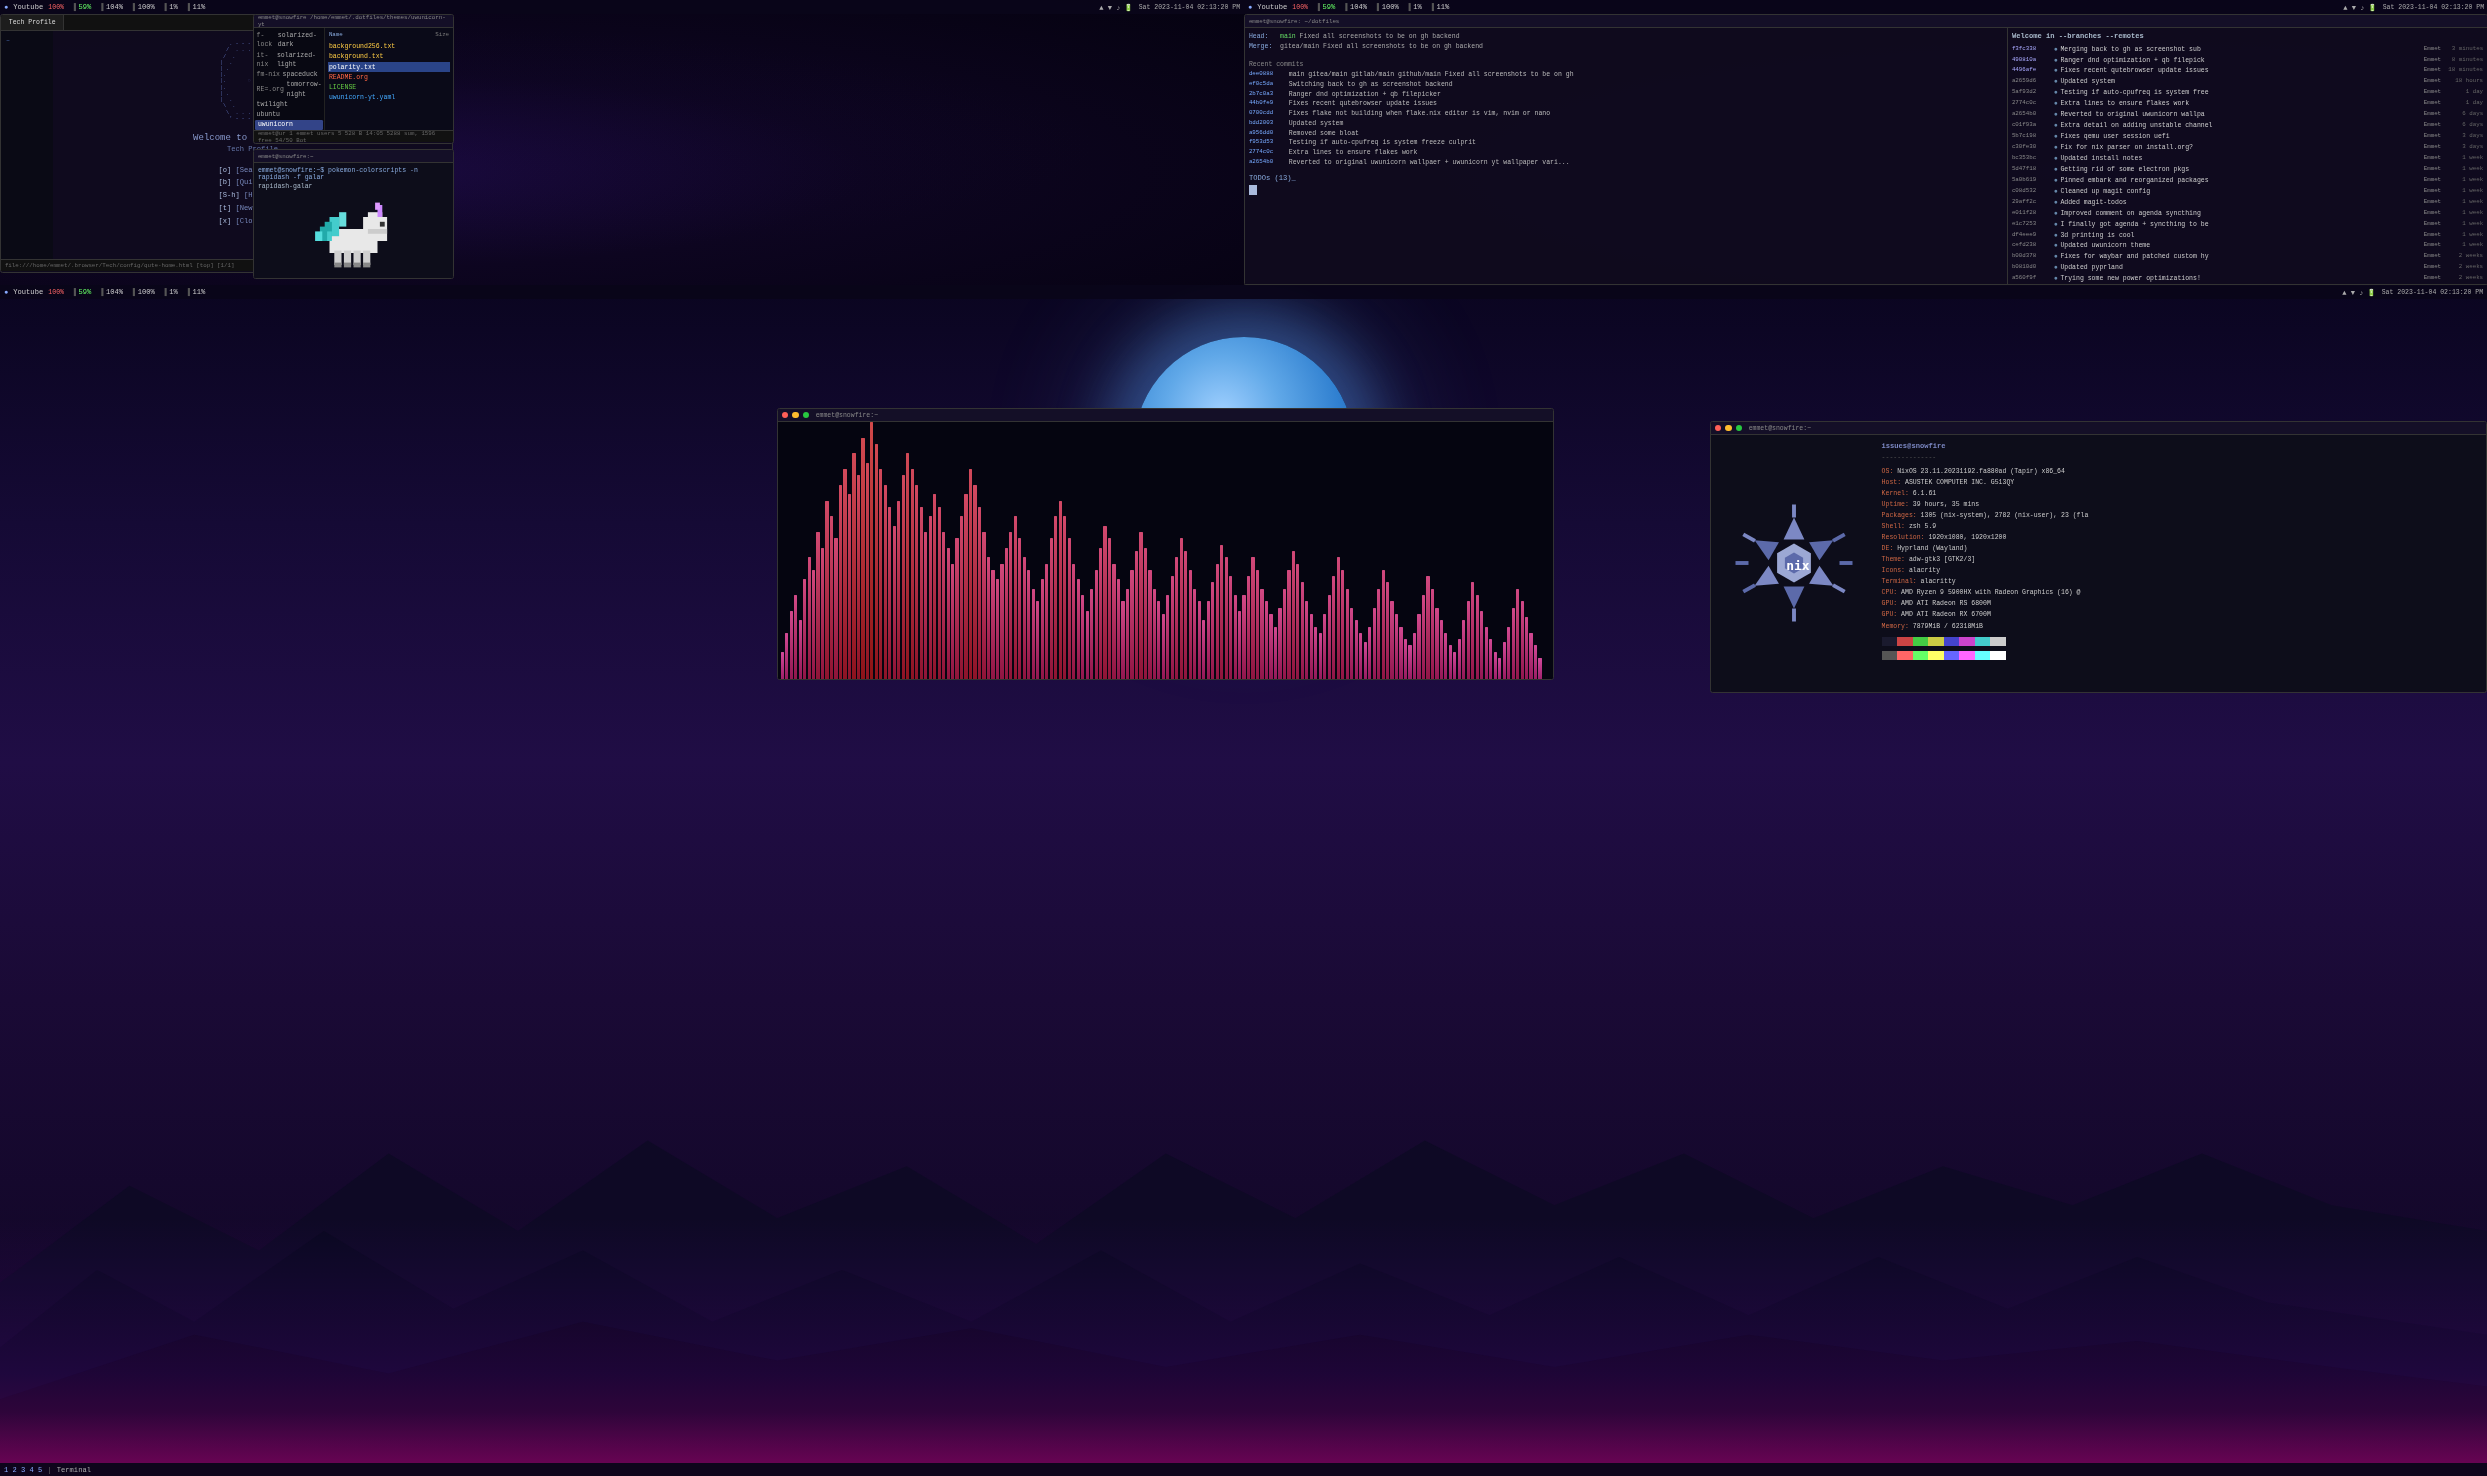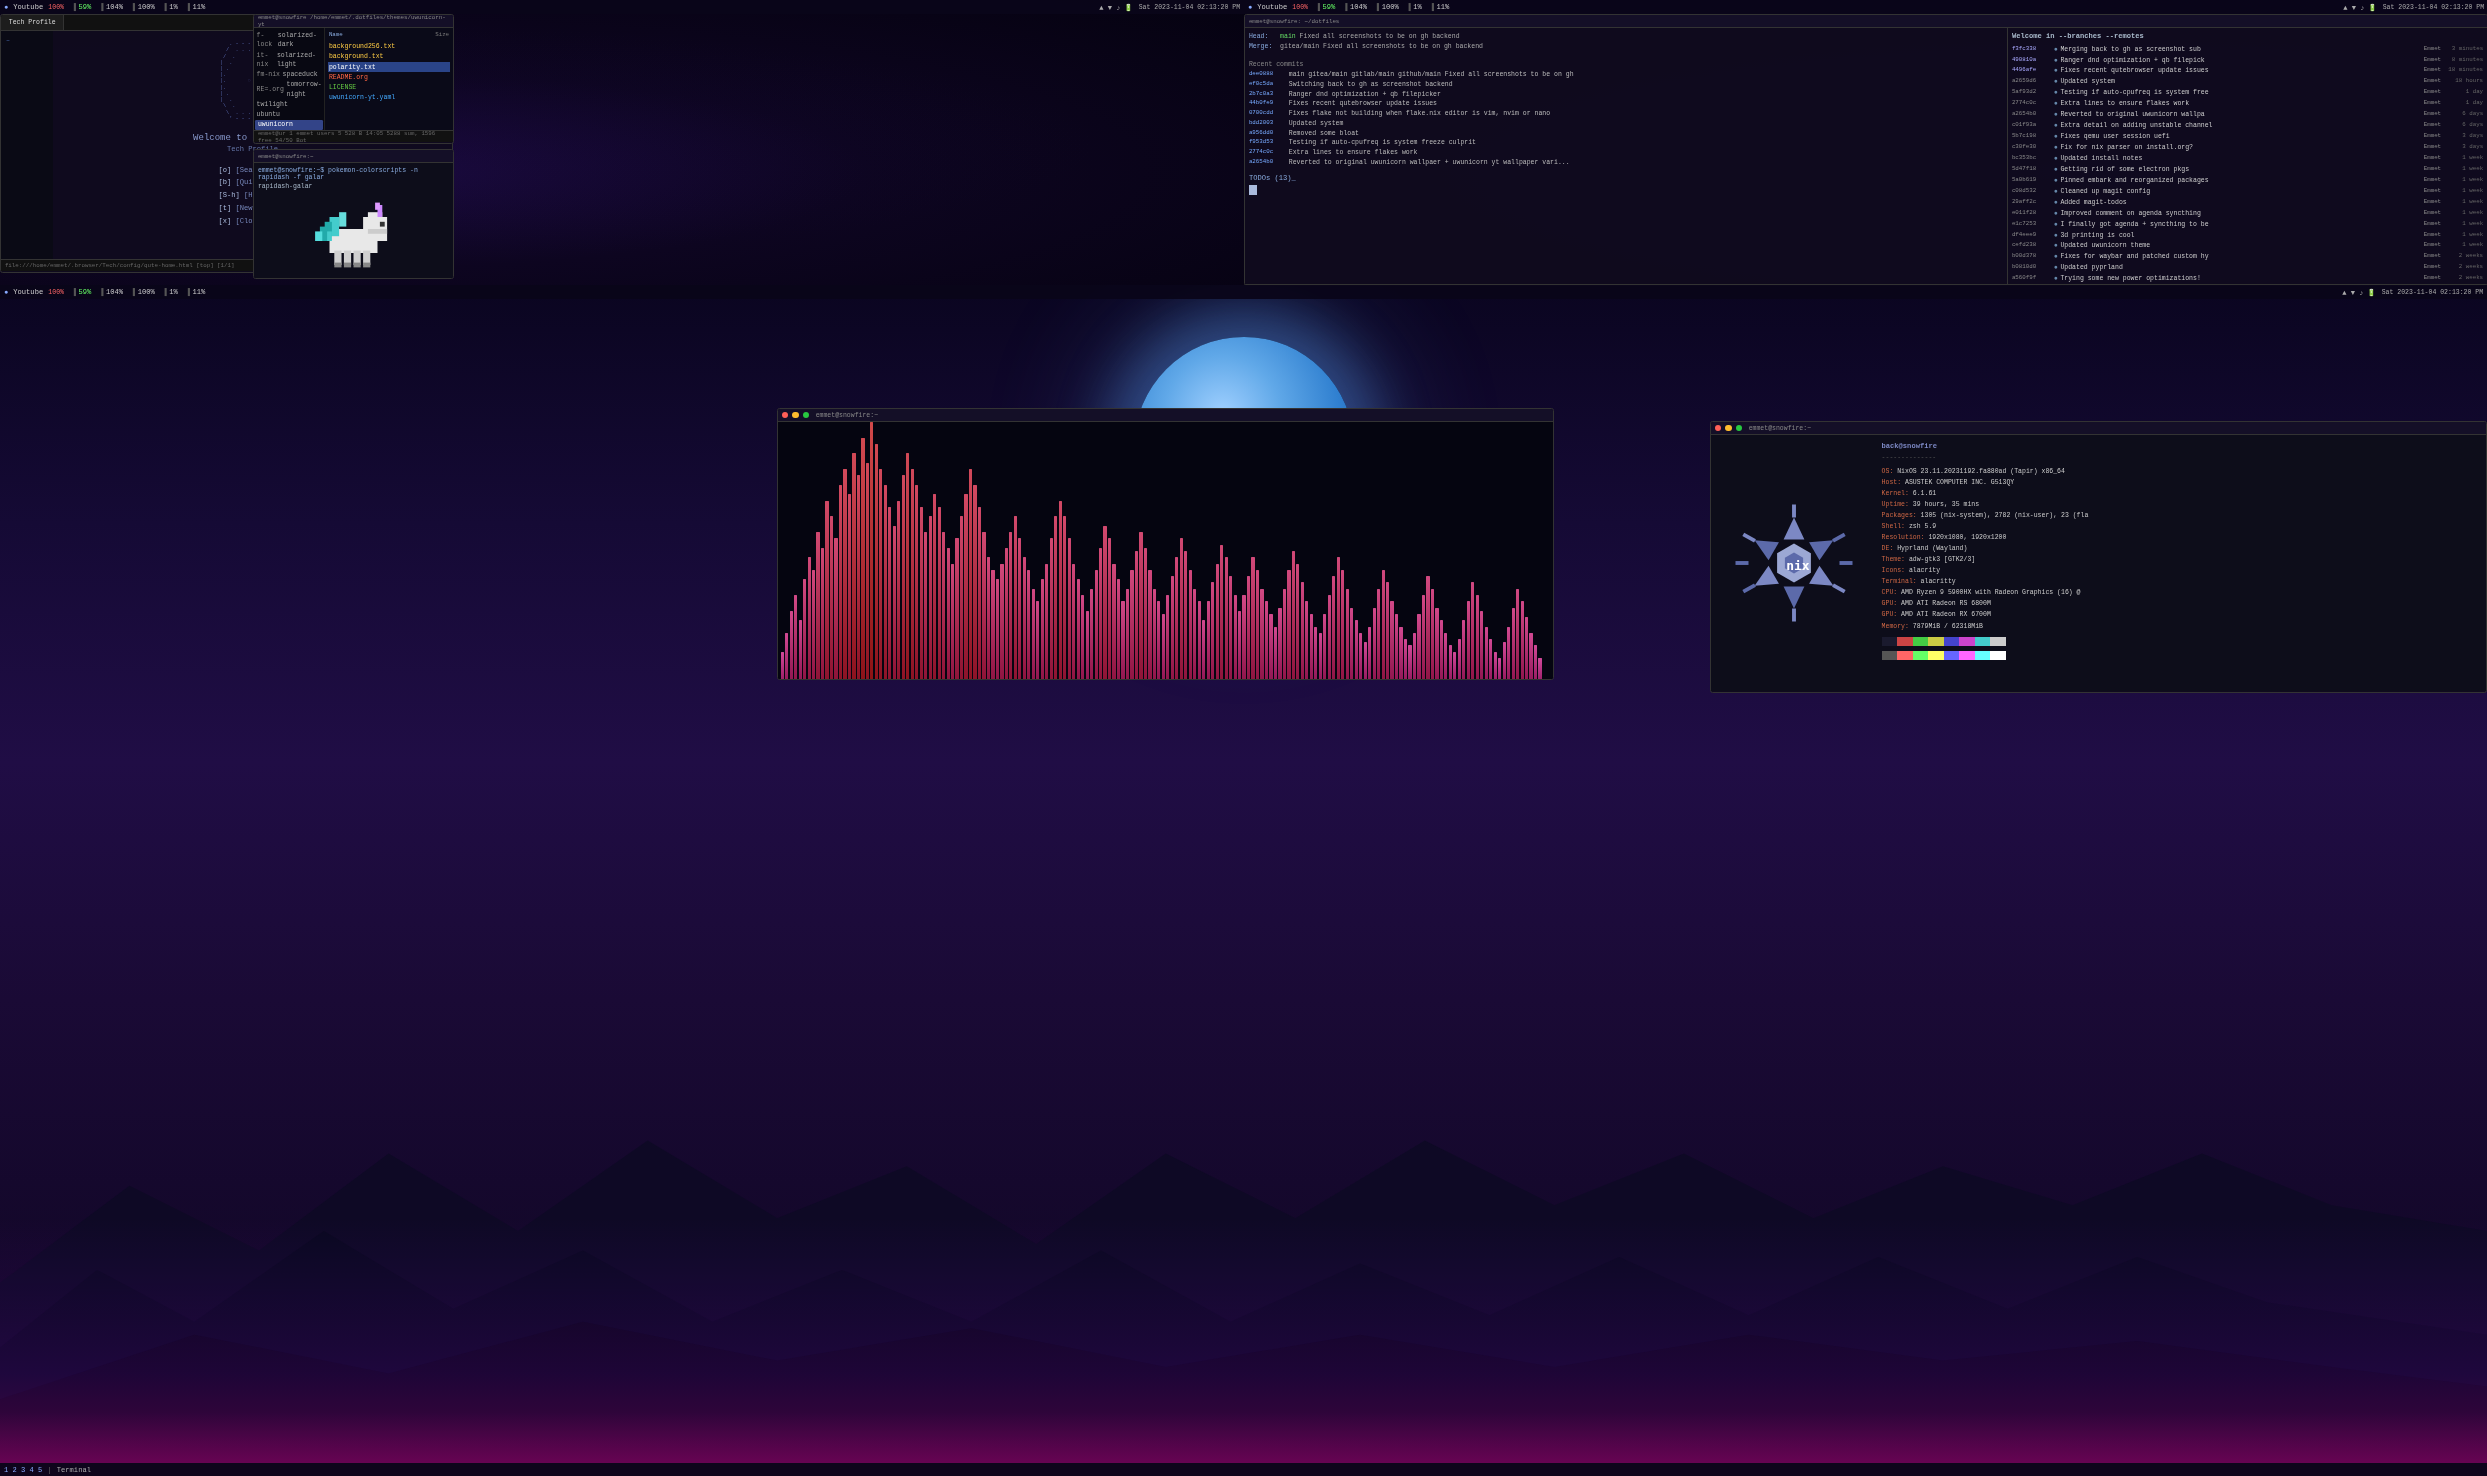--- a/index.html
+++ b/index.html
@@ -1101,21 +1101,21 @@
           <line x1="35" y1="0" x2="45" y2="0" stroke="#5c6aaa" stroke-width="3"></line>
           <line x1="-30" y1="-17" x2="-39" y2="-22" stroke="#7c88c4" stroke-width="3"></line>
           <line x1="30" y1="17" x2="39" y2="22" stroke="#7c88c4" stroke-width="3"></line>
           <line x1="30" y1="-17" x2="39" y2="-22" stroke="#5c6aaa" stroke-width="3"></line>
           <line x1="-30" y1="17" x2="-39" y2="22" stroke="#5c6aaa" stroke-width="3"></line>
         </g>
       </svg>
     </div>
 
     <div class="nf-info">
-      <div style="color:#7c88c4;font-weight:bold;font-size:7.1px;">back@snowfire</div>
+      <div style="color:#7c88c4;font-weight:bold;font-size:7.1px;">issues@snowfire</div>
       <div style="color:#555;margin-bottom:2.6px;">--------------</div>
       <div><span class="nf-label">OS: </span><span class="nf-val">NixOS 23.11.20231192.fa880ad (Tapir) x86_64</span></div>
       <div><span class="nf-label">Host: </span><span class="nf-val">ASUSTEK COMPUTER INC. G513QY</span></div>
       <div><span class="nf-label">Kernel: </span><span class="nf-val">6.1.61</span></div>
       <div><span class="nf-label">Uptime: </span><span class="nf-val">39 hours, 35 mins</span></div>
       <div><span class="nf-label">Packages: </span><span class="nf-val">1305 (nix-system), 2782 (nix-user), 23 (fla</span></div>
       <div><span class="nf-label">Shell: </span><span class="nf-val">zsh 5.9</span></div>
       <div><span class="nf-label">Resolution: </span><span class="nf-val">1920x1080, 1920x1200</span></div>
       <div><span class="nf-label">DE: </span><span class="nf-val">Hyprland (Wayland)</span></div>
       <div><span class="nf-label">Theme: </span><span class="nf-val">adw-gtk3 [GTK2/3]</span></div>

